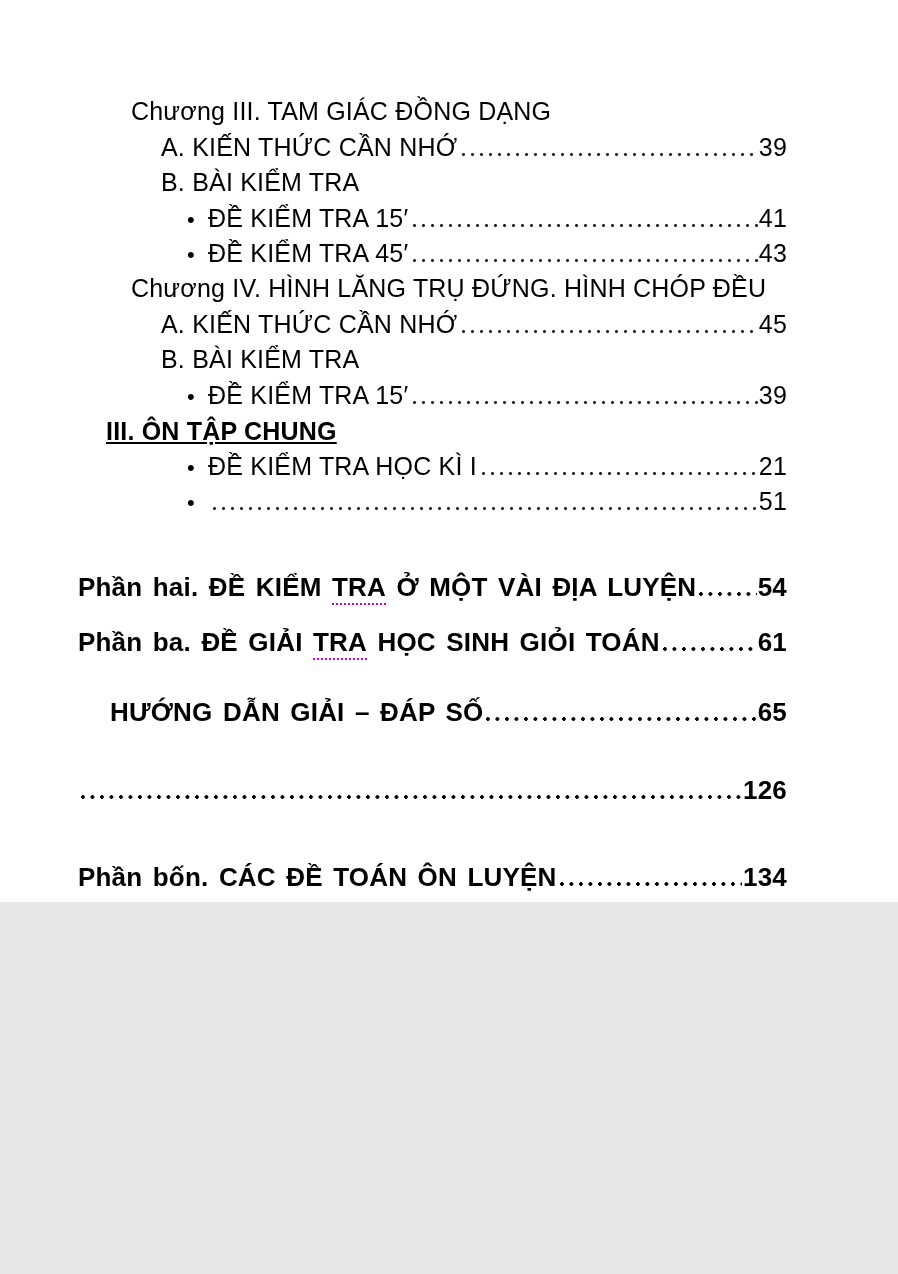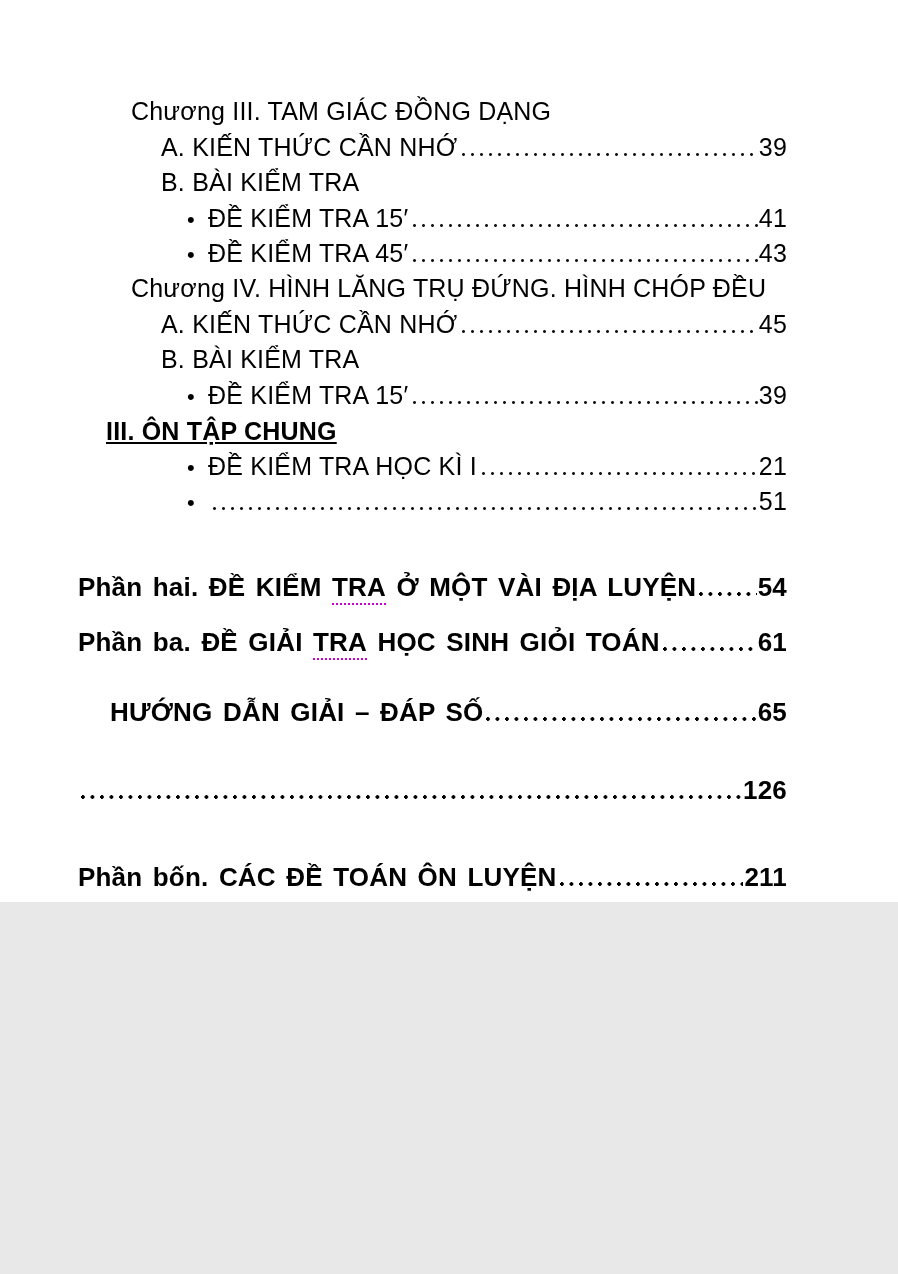--- a/index.html
+++ b/index.html
@@ -152,16 +152,16 @@
   </div>
 
   <div class="row lvl-major leaded" style="top:775px; left:78px;">
     <span class="leader"></span>
     <span class="pg">126</span>
   </div>
 
   <div class="row lvl-major leaded" style="top:850px; left:78px;margin-top:12px;">
     <span class="lbl">Phần bốn. CÁC ĐỀ TOÁN ÔN LUYỆN</span>
     <span class="leader"></span>
-    <span class="pg">211</span>
+    <span class="pg">134</span>
   </div>
 
 </div>
 
 </body></html>

